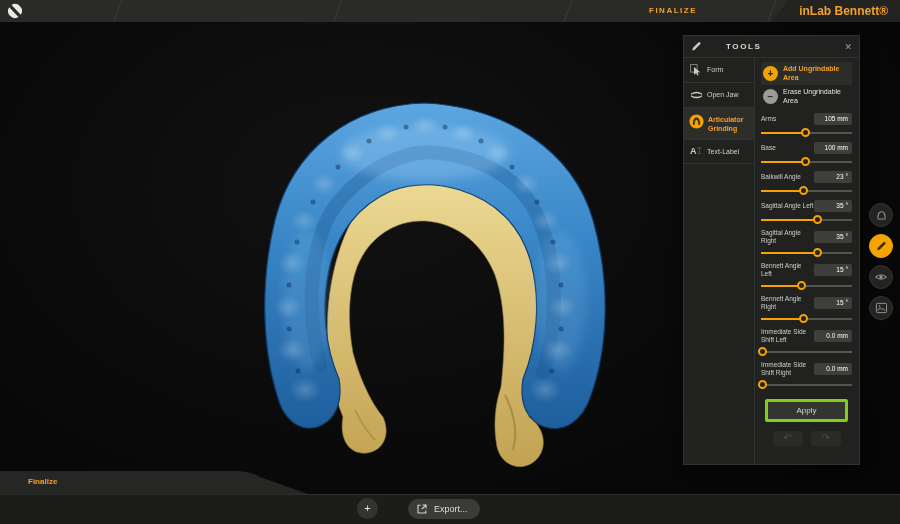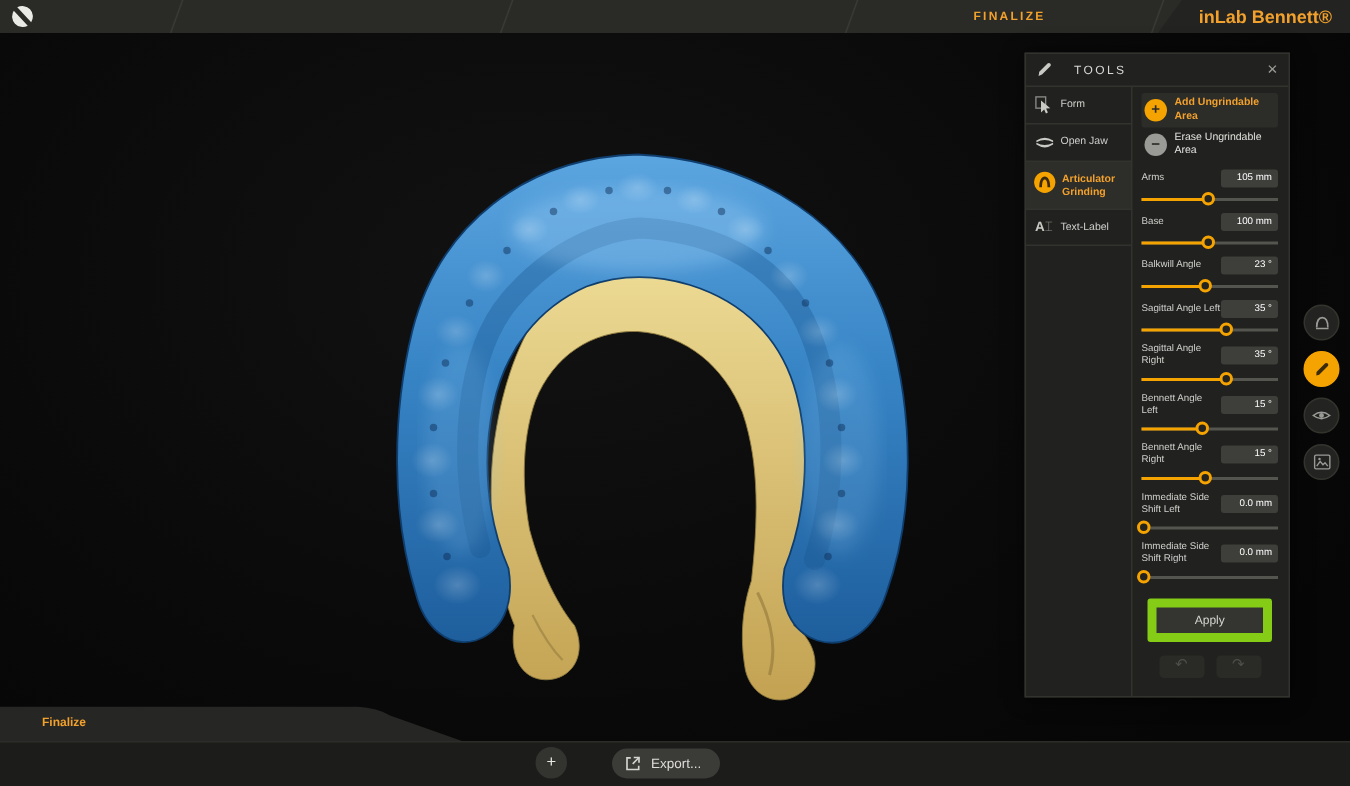--- a/index.html
+++ b/index.html
@@ -15,21 +15,21 @@
   .title-seg{position:absolute;right:0;top:0;height:22px;width:128px;background:#232321;clip-path:polygon(16px 0,100% 0,100% 100%,0 100%);}
   .app-title{position:absolute;right:12px;top:0;height:22px;line-height:22px;font-size:12px;font-weight:bold;color:#f2a12c;}
 
   
   .canvas{position:absolute;left:0;top:22px;width:900px;height:472px;background:radial-gradient(ellipse 620px 420px at 40% 35%, #121212 0%, #0a0a0a 60%, #060606 100%);}
   .model-svg{position:absolute;left:225px;top:73px;width:420px;height:385px;}
 
   
   .panel{position:absolute;left:683px;top:35px;width:177px;height:430px;background:#21211f;border:1px solid #32322f;box-sizing:border-box;box-shadow:0 0 12px rgba(0,0,0,.6);}
   .panel-header{height:21px;display:flex;align-items:center;padding:0 7px;border-bottom:1px solid #32322f;}
-  .panel-title{flex:1;font-size:8px;font-weight:normal;letter-spacing:1.6px;color:#d8d8d5;margin-left:14px;}
+  .panel-title{flex:1;font-size:8px;font-weight:bold;letter-spacing:1.6px;color:#d8d8d5;margin-left:24px;}
   .panel-close{font-size:9px;color:#9a9a97;cursor:pointer;}
   .panel-body{display:flex;height:calc(100% - 22px);}
   .tool-col{width:70px;border-right:1px solid #32322f;}
   .tool-item{display:flex;align-items:flex-start;gap:4px;padding:6px 3px 6px 5px;border-bottom:1px solid #32322f;cursor:pointer;}
   .tool-item .ticon{flex:0 0 14px;display:flex;justify-content:center;margin-top:0;}
   .tool-item .tlabel{font-size:7px;line-height:8.5px;color:#cfcfcc;padding-top:2px;}
   .tool-item.active{background:#2d2d2a;}
   .tool-item.active .tlabel{color:#f2a12c;font-weight:bold;}
   .ctrl-col{flex:1;padding:4px 7px 0 6px;display:flex;flex-direction:column;}
 
@@ -43,21 +43,21 @@
 
   .srow{margin-top:5px;}
   .srow-top{display:flex;align-items:center;justify-content:space-between;}
   .slabel{font-size:6.5px;line-height:8px;color:#cfcfcc;max-width:58px;}
   .sval{background:#3e3e3b;border-radius:2px;color:#fff;font-size:6.5px;line-height:12px;height:12px;min-width:30px;padding:0 4px;text-align:right;cursor:text;}
   .strack{position:relative;height:9px;margin-top:3px;cursor:pointer;}
   .strack .rail{position:absolute;left:0;right:0;top:4px;height:2px;background:#55554f;}
   .strack .fill{position:absolute;left:0;top:4px;height:2px;background:#f5a300;}
   .strack .knob{position:absolute;top:0;width:5px;height:5px;border:2px solid #f5a300;border-radius:50%;background:#23231f;}
 
-  .apply-btn{margin:10px 4px 0 4px;height:17px;background:#343431;border:6px solid #84cc16;border-radius:2px;color:#d5d5d2;font-size:8px;display:flex;align-items:center;justify-content:center;cursor:pointer;}
+  .apply-btn{margin:10px 4px 0 4px;height:17px;background:#343431;border:3px solid #84cc16;border-radius:2px;color:#d5d5d2;font-size:8px;display:flex;align-items:center;justify-content:center;cursor:pointer;}
   .history-row{display:flex;justify-content:center;gap:8px;margin-top:9px;}
   .hist-btn{width:30px;height:15px;background:#2a2a27;border-radius:3px;color:#4e4e4b;font-size:10px;line-height:14px;text-align:center;cursor:pointer;}
 
   
   .side-toolbar{position:absolute;left:868px;top:203px;width:26px;display:flex;flex-direction:column;gap:7px;align-items:center;}
   .side-btn{width:24px;height:24px;border-radius:50%;background:#232321;border:1px solid #34342f;display:flex;align-items:center;justify-content:center;cursor:pointer;box-sizing:border-box;}
   .side-btn.active{background:#f5a300;border-color:#f5a300;}
 
   
   .finalize-tab{position:absolute;left:0;top:471px;width:310px;height:23px;}

